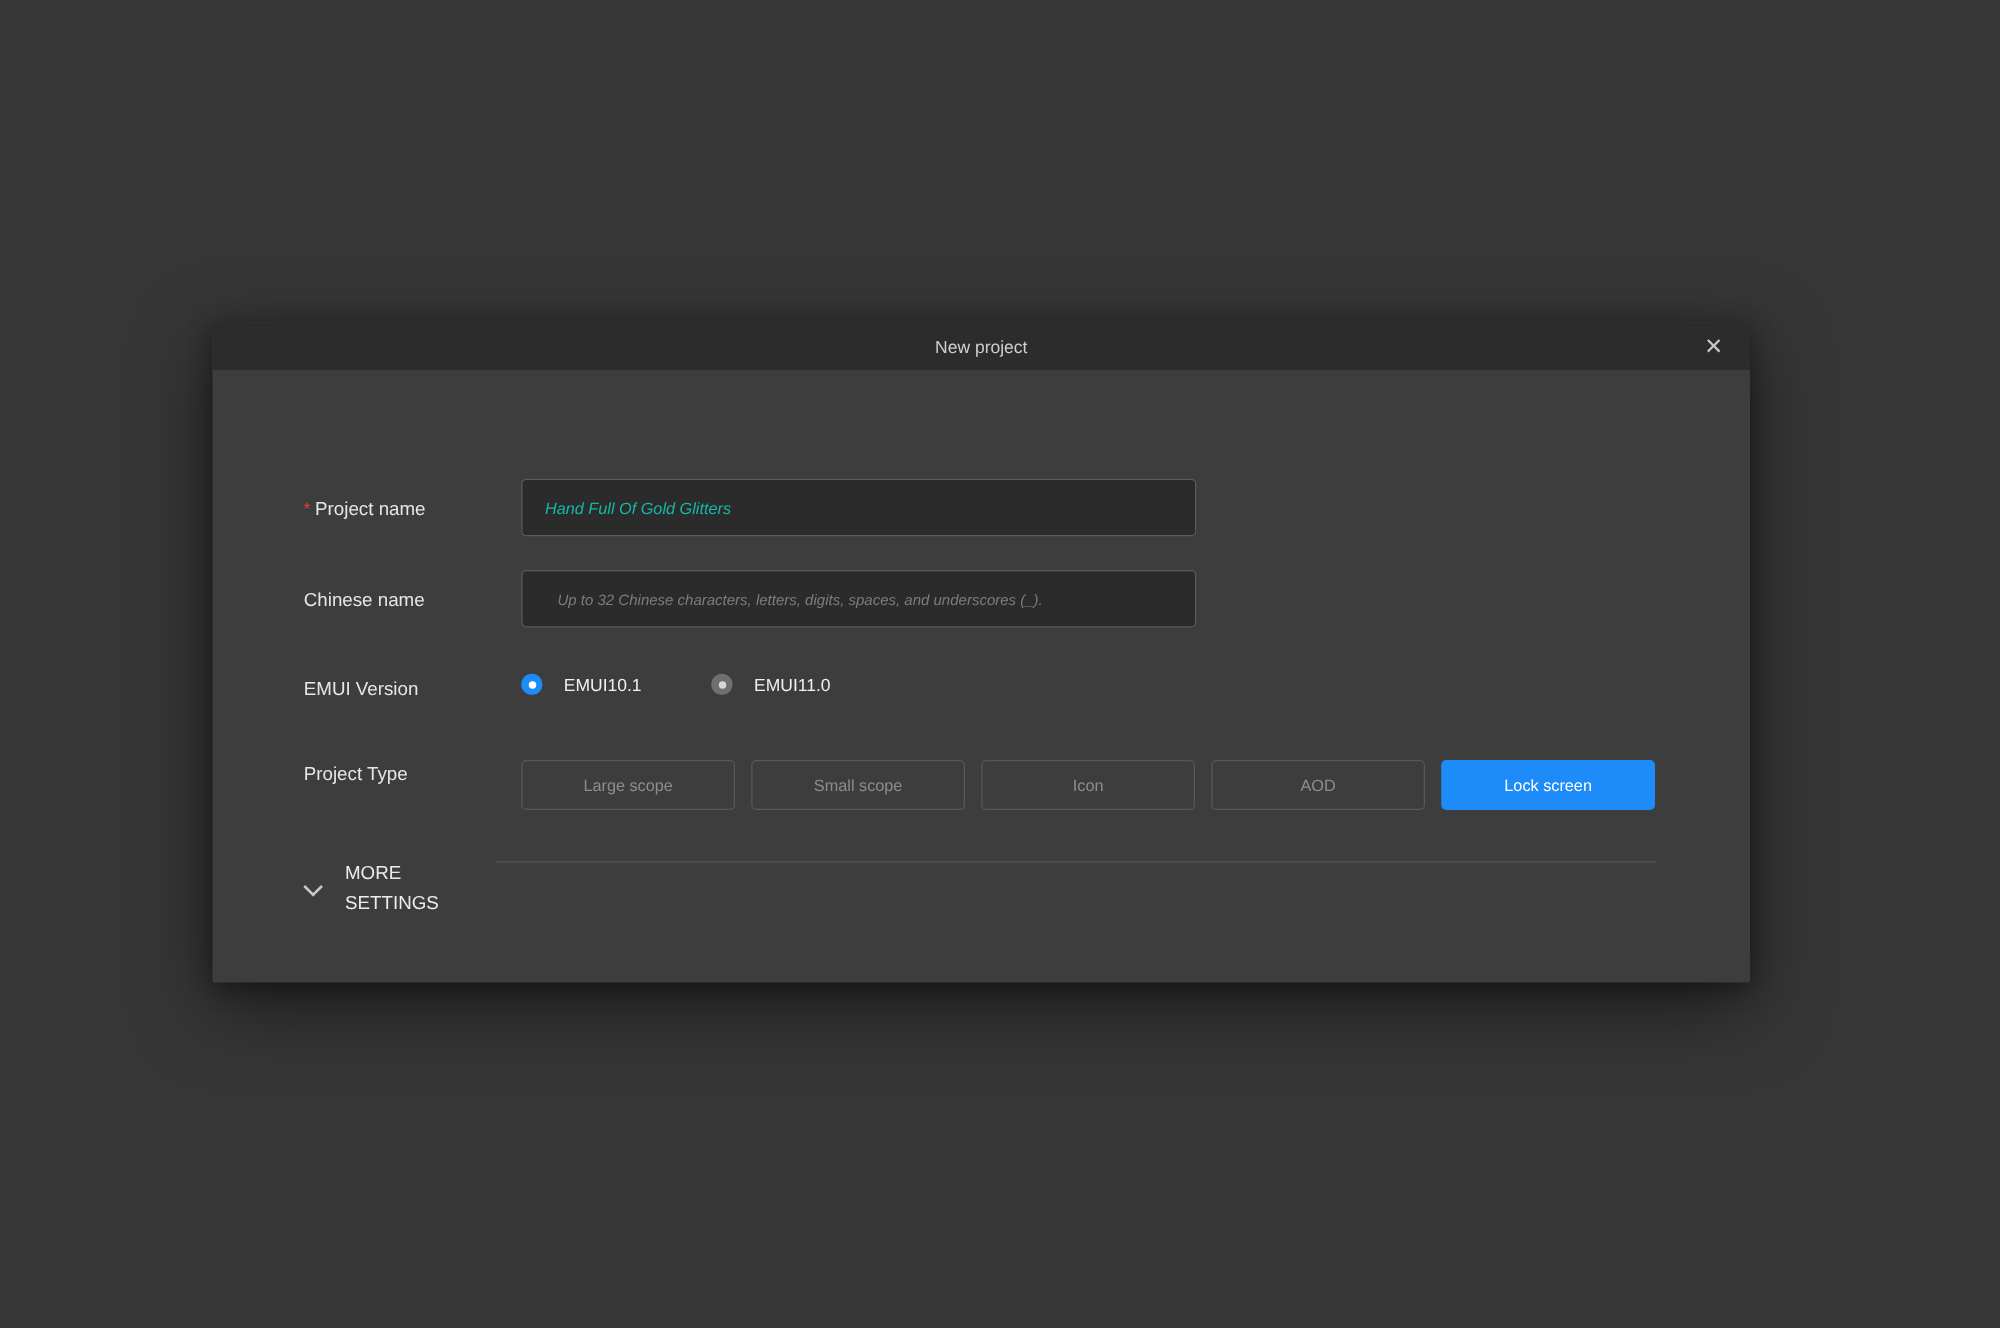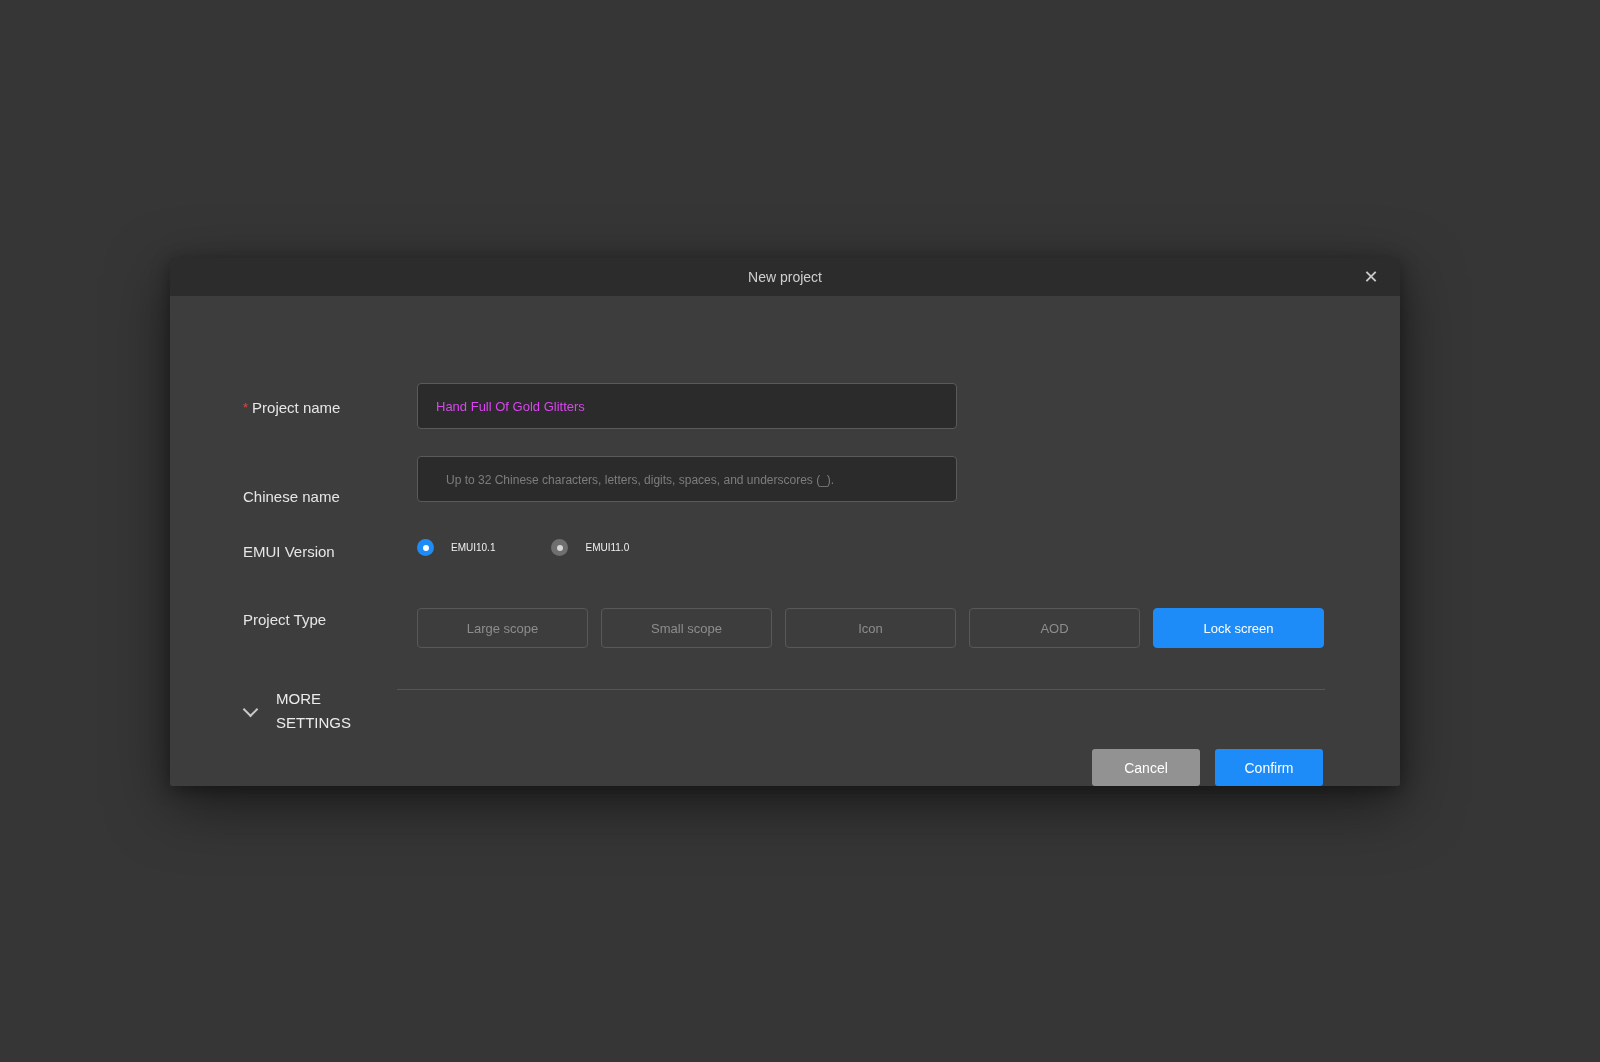--- a/index.html
+++ b/index.html
@@ -71,32 +71,33 @@
   }
 
   .text-input {
     position: absolute;
     left: 247px;
     width: 540px;
     height: 46px;
     background: #2b2b2b;
     border: 1px solid #5a5a5a;
     border-radius: 4px;
-    color: #d946ef;
+    color: #14b8a6;
     font-size: 13px;
     padding: 0 18px;
     outline: none;
     font-family: "Liberation Sans", "DejaVu Sans", sans-serif;
+    font-style: italic;
   }
   .text-input::placeholder { color: #7d7d7d; font-size: 12px; }
   #project-name-input { top: 87px; }
   #chinese-name-input { top: 160px; padding-left: 28px; }
 
   .label-project-name { top: 103px; }
-  .label-chinese-name { top: 192px; }
+  .label-chinese-name { top: 176px; }
   .label-emui { top: 247px; }
   .label-type { top: 315px; }
 
   .radio-row {
     position: absolute;
     left: 247px;
     top: 243px;
     display: flex;
     align-items: center;
     gap: 56px;
@@ -117,21 +118,21 @@
     justify-content: center;
   }
   .radio-circle .dot {
     width: 6px;
     height: 6px;
     border-radius: 50%;
     background: #d6d6d6;
   }
   .radio-option.selected .radio-circle { background: #1d8cf8; }
   .radio-option.selected .radio-circle .dot { background: #ffffff; }
-  .radio-label { color: #f0f0f0; font-size: 10px; }
+  .radio-label { color: #f0f0f0; font-size: 14px; }
 
   .type-row {
     position: absolute;
     left: 247px;
     top: 312px;
     display: flex;
     gap: 13px;
   }
   .type-btn {
     width: 171px;
@@ -250,20 +251,16 @@
         <div class="type-btn">AOD</div>
         <div class="type-btn selected">Lock screen</div>
       </div>
 
       <div class="more-settings">
         <span class="chevron"></span>
         <span class="more-settings-label">MORE SETTINGS</span>
       </div>
       <div class="divider"></div>
 
-      <div class="actions">
-        <button class="action-btn cancel-btn">Cancel</button>
-        <button class="action-btn confirm-btn">Confirm</button>
-      </div>
 
     </div>
   </div>
 </div>
 
 </body></html>

